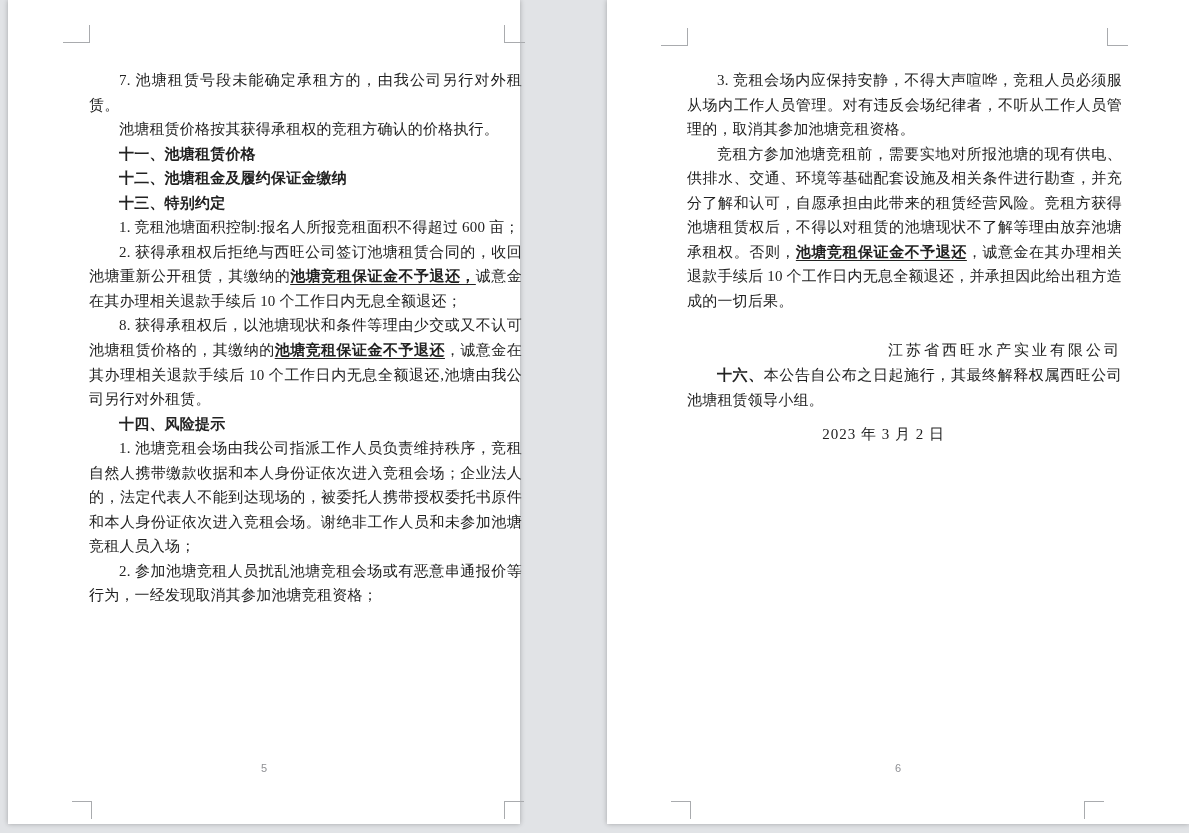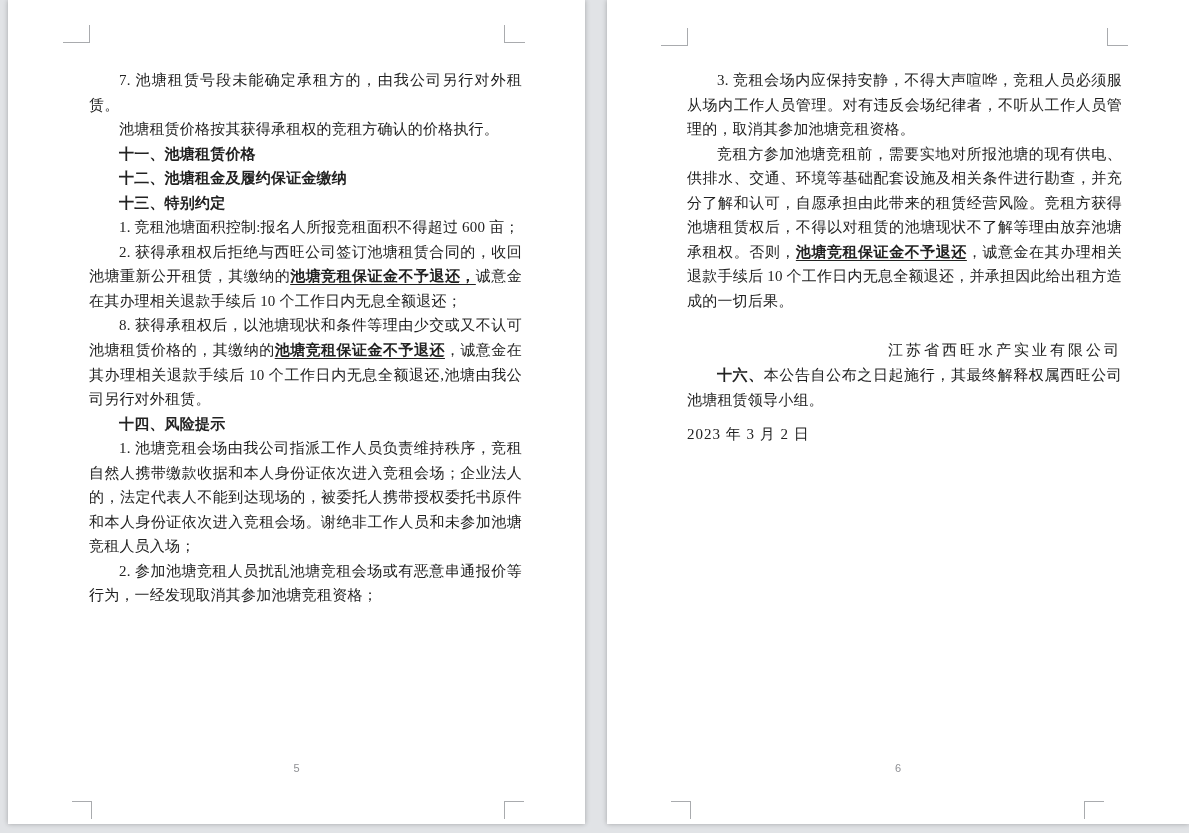--- a/index.html
+++ b/index.html
@@ -8,21 +8,21 @@
     background:#e1e3e6;
     position:relative;
     overflow:hidden;
     font-family:"Liberation Serif","DejaVu Serif",serif;
   }
   .page {
     position:absolute; top:0; height:824px;
     background:#ffffff;
     box-shadow:0 0 5px rgba(0,0,0,0.28);
   }
-  #page-left  { left:8px;  width:577px; }
+  #page-left  { left:8px;  width:512px; }
   #page-right { left:607px; width:582px; }
 
   .text-area {
     position:absolute; top:68px;
     font-size:15px; line-height:24.55px;
     color:#222222;
     text-align:justify;
     letter-spacing:0.2px;
   }
   #page-left  .text-area { left:81px; width:433px; }
@@ -30,21 +30,21 @@
 
   p.para { margin:0; padding:0; text-indent:2em; word-break:break-all; }
   p.para span.b  { font-weight:bold; }
   p.para span.bu { font-weight:bold; text-decoration:underline; text-underline-offset:3px; }
 
   p.para.signature {
     text-align:right; text-indent:0;
     letter-spacing:3px; margin-top:25px; word-break:keep-all;
   }
   p.para.dateline {
-    text-align:left; text-indent:0;
+    text-align:center; text-indent:0;
     padding-right:42px; margin-top:10px;
     letter-spacing:1px; word-break:keep-all;
   }
 
   .page-number {
     position:absolute; top:761px; left:0; width:100%;
     text-align:center;
     font-size:11px; line-height:14px;
     color:#8f9094;
     font-family:"Liberation Sans","DejaVu Sans",sans-serif;

